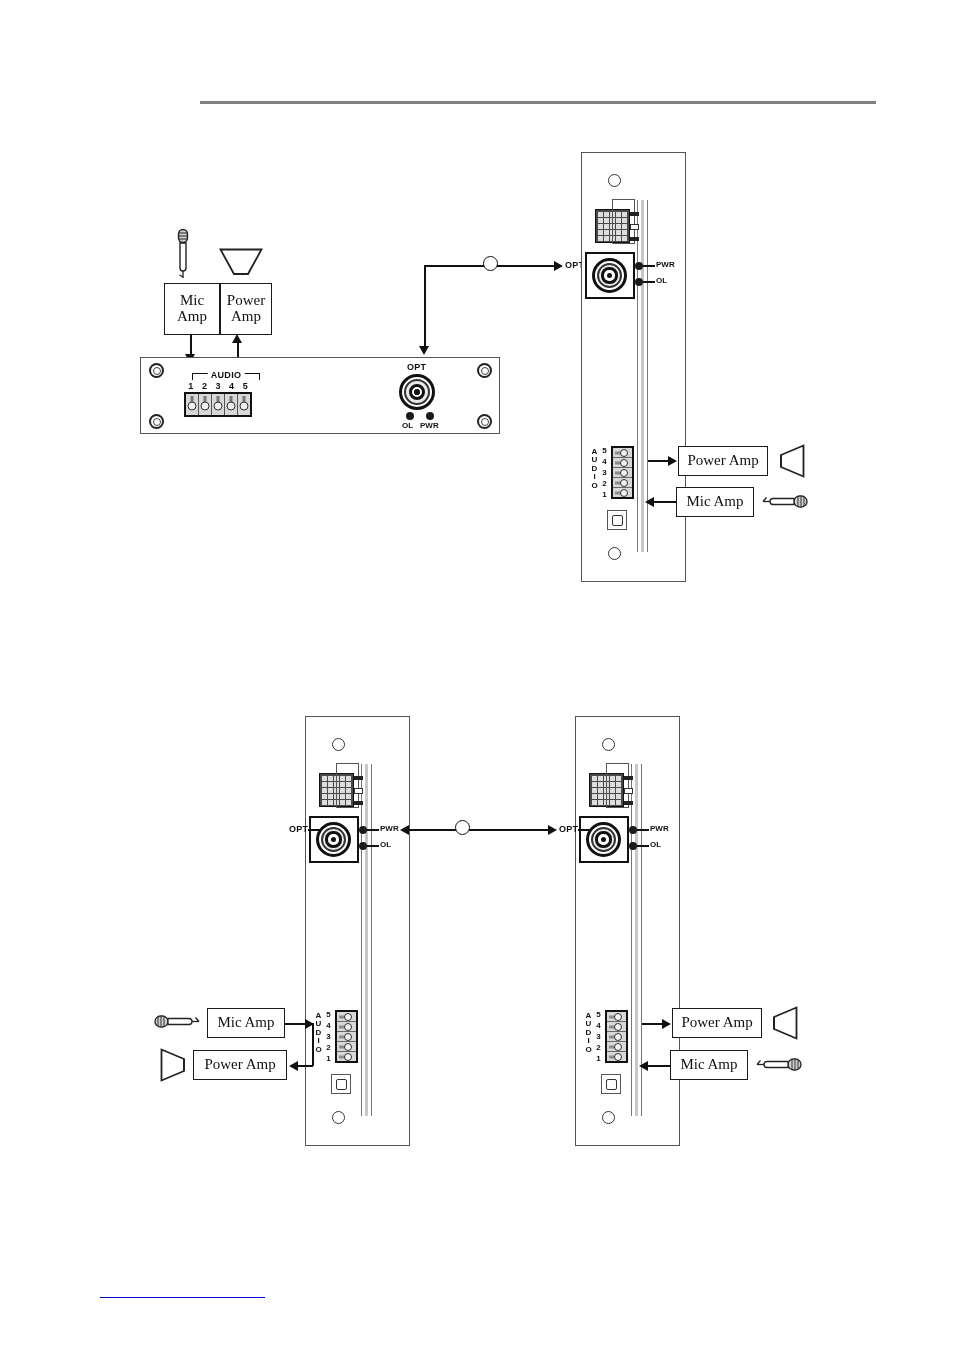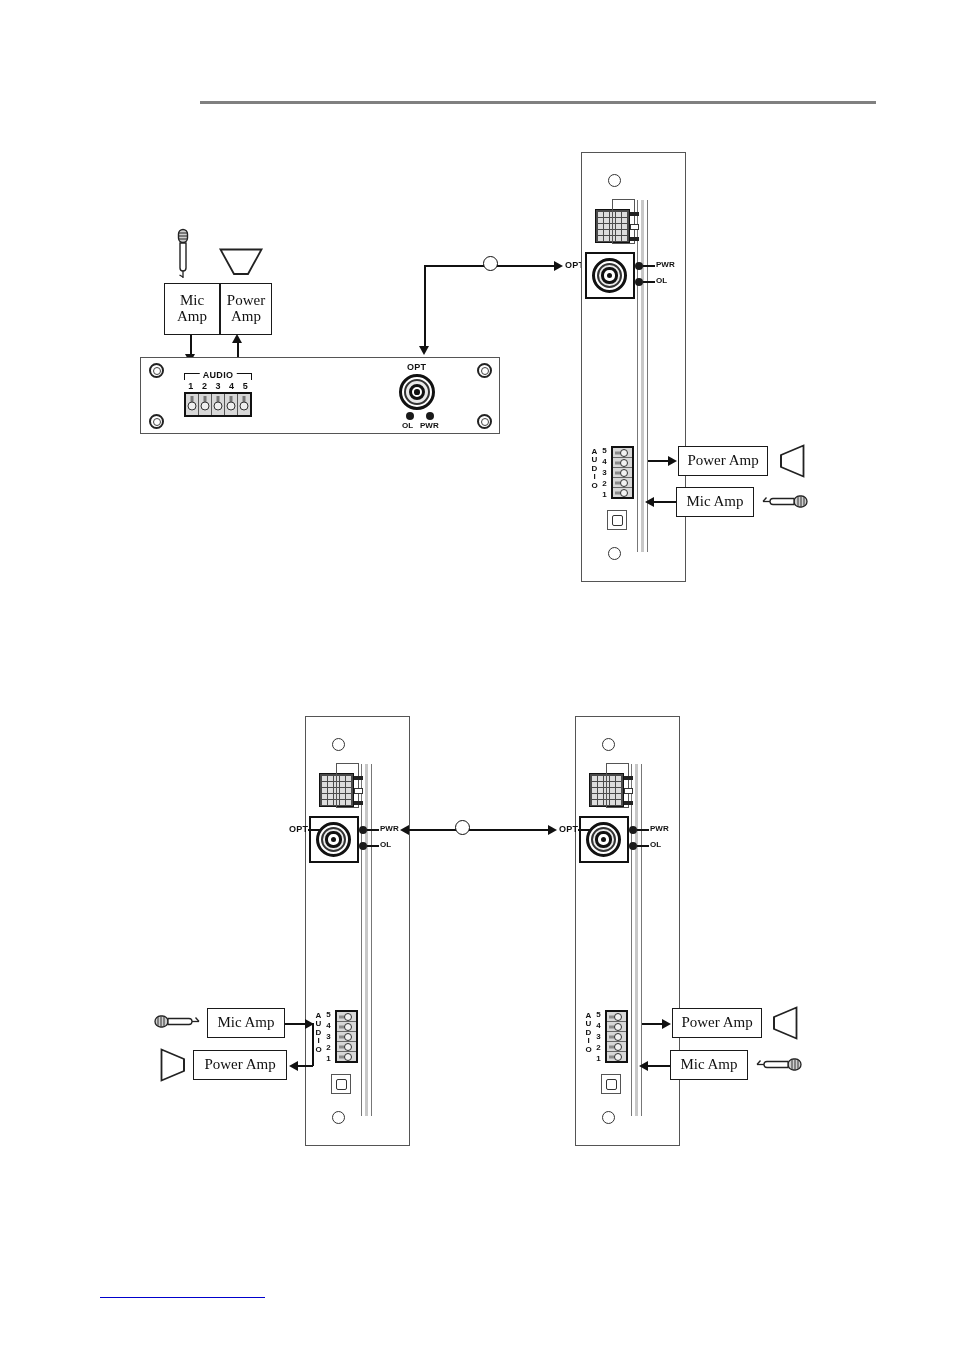--- a/index.html
+++ b/index.html
@@ -51,21 +51,21 @@
     border:2.4px solid #222;background:#fff;box-sizing:border-box;
   }
   .hpanel .screw::after{
     content:"";position:absolute;left:50%;top:50%;width:6px;height:6px;
     transform:translate(-50%,-50%);border:1.2px solid #444;border-radius:50%;
   }
 
   
   .term-h{position:absolute;}
   .term-h .bracket{
-    position:absolute;left:0;top:0;width:100%;height:7px;
+    position:absolute;left:8px;top:0;width:100%;height:7px;
     border-left:1.6px solid #111;border-right:1.6px solid #111;border-top:1.6px solid #111;
     box-sizing:border-box;
   }
   .term-h .bracket-label{
     position:absolute;left:50%;top:-4px;transform:translateX(-50%);
     background:#fff;padding:0 3px;font-family:"Liberation Sans",sans-serif;
     font-weight:bold;font-size:9px;letter-spacing:.3px;color:#111;
   }
   .term-h .pinnums{
     position:absolute;left:0;top:8px;width:100%;display:flex;

